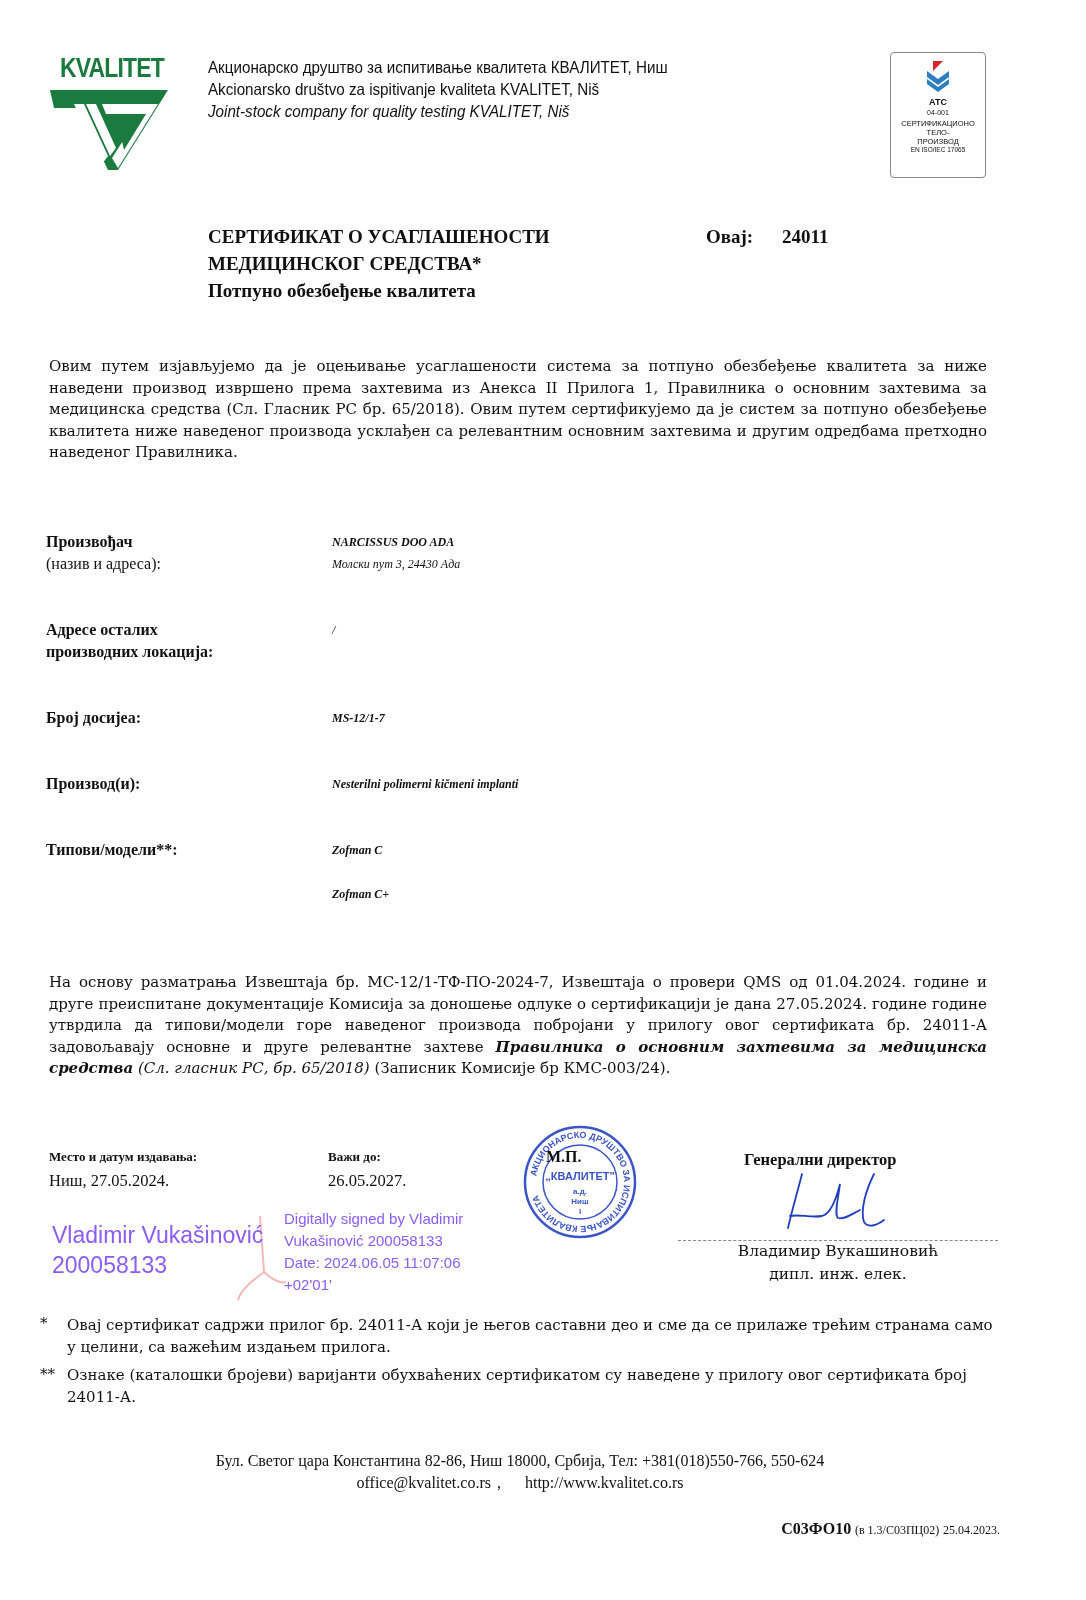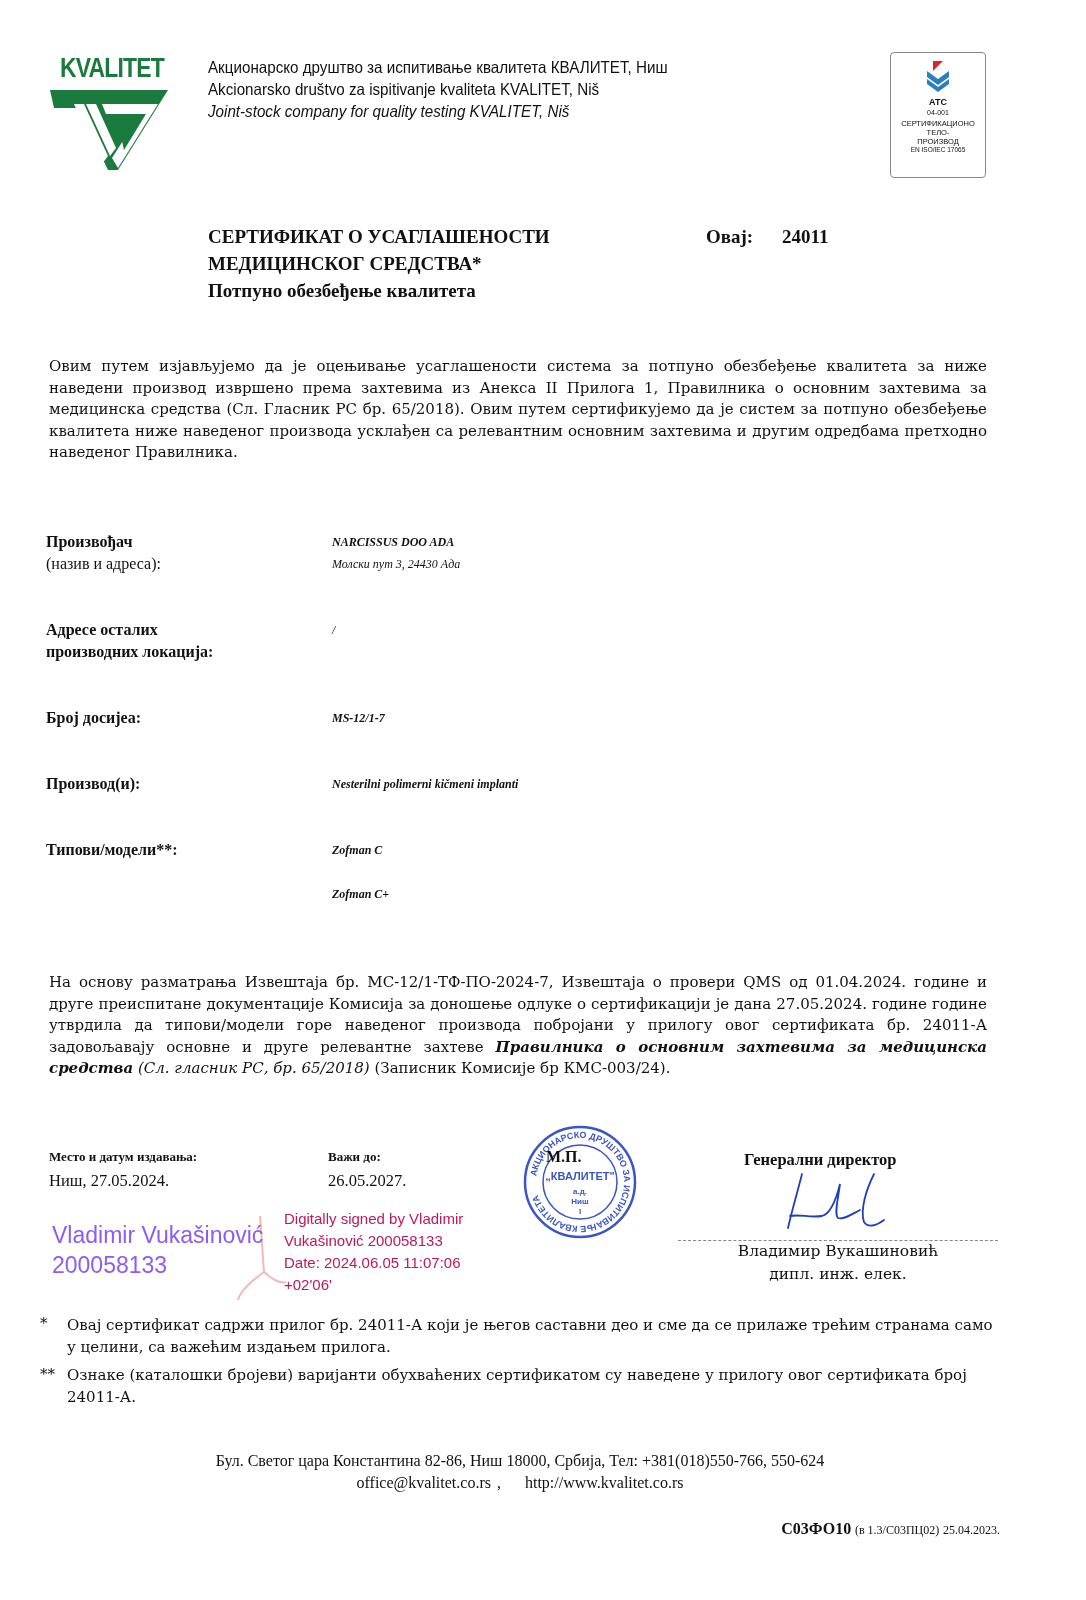--- a/index.html
+++ b/index.html
@@ -41,21 +41,21 @@
   
   .field-label { width: 245px; left: 46px; text-align: left; font-weight: bold; font-size: 16px; font-family: "Liberation Serif", serif; line-height: 22px; }
   .field-sub { font-weight: normal; }
   .field-value { left: 332px; font-size: 12px; font-family: "Liberation Serif", serif; line-height: 22px; font-style: italic; }
   .field-value .b { font-weight: bold; }
 
   
   .sig-label { font-weight: bold; font-size: 13px; font-family: "Liberation Serif", serif; }
   .sig-val { font-size: 16.5px; font-family: Liberation Serif, serif; }
   #dsig-name { left: 52px; top: 1220px; font-family: "Liberation Sans", sans-serif; font-size: 23px; line-height: 30px; color: #8b5cf6; }
-  #dsig-info { left: 284px; top: 1208px; font-family: "Liberation Sans", sans-serif; font-size: 15px; line-height: 22px; color: #be185d; }
+  #dsig-info { left: 284px; top: 1208px; font-family: "Liberation Sans", sans-serif; font-size: 15px; line-height: 22px; color: #8b5cf6; }
   #stamp { left: 522px; top: 1124px; width: 116px; height: 116px; }
   #mp-label { left: 546px; top: 1148px; font-weight: bold; font-size: 16px; font-family: "Liberation Serif", serif; }
   #director-label { left: 744px; top: 1150px; font-weight: bold; font-size: 16.5px; font-family: "Liberation Serif", serif; }
   #director-sig { left: 780px; top: 1170px; width: 110px; height: 62px; }
   #sig-line { left: 678px; top: 1240px; width: 320px; border-top: 1px dashed #888; }
   #director-name { left: 678px; width: 320px; top: 1242px; text-align: center; font-size: 15.5px; font-family: "DejaVu Serif", serif; }
   #director-title { left: 678px; width: 320px; top: 1265px; text-align: center; font-size: 15.5px; font-family: "DejaVu Serif", serif; }
 
   
   .fn-mark { left: 40px; font-size: 15px; font-family: "DejaVu Serif", serif; }
@@ -157,21 +157,21 @@
   <path d="M30 4 L34 60 M34 60 C 20 70, 10 80, 8 88 M34 60 C 40 66, 50 72, 56 70" stroke="#f3b9b9" stroke-width="2" fill="none"></path>
 </svg>
 <div class="abs" id="dsig-name">
   <div>Vladimir Vukašinović</div>
   <div>200058133</div>
 </div>
 <div class="abs" id="dsig-info">
   <div>Digitally signed by Vladimir</div>
   <div>Vukašinović 200058133</div>
   <div>Date: 2024.06.05 11:07:06</div>
-  <div>+02'06'</div>
+  <div>+02'01'</div>
 </div>
 
 <svg class="abs" id="stamp" viewBox="0 0 116 116">
   <defs>
     <path id="ring" d="M58 58 m-44 0 a44 44 0 1 1 88 0 a44 44 0 1 1 -88 0"></path>
   </defs>
   <circle cx="58" cy="58" r="55" fill="none" stroke="#3a55c8" stroke-width="2.5"></circle>
   <circle cx="58" cy="58" r="37" fill="none" stroke="#3a55c8" stroke-width="1.5"></circle>
   <text font-family="Liberation Sans, sans-serif" font-size="9" font-weight="bold" fill="#3a55c8">
     <textPath href="#ring" startOffset="2%">АКЦИОНАРСКО ДРУШТВО ЗА ИСПИТИВАЊЕ КВАЛИТЕТА</textPath>

